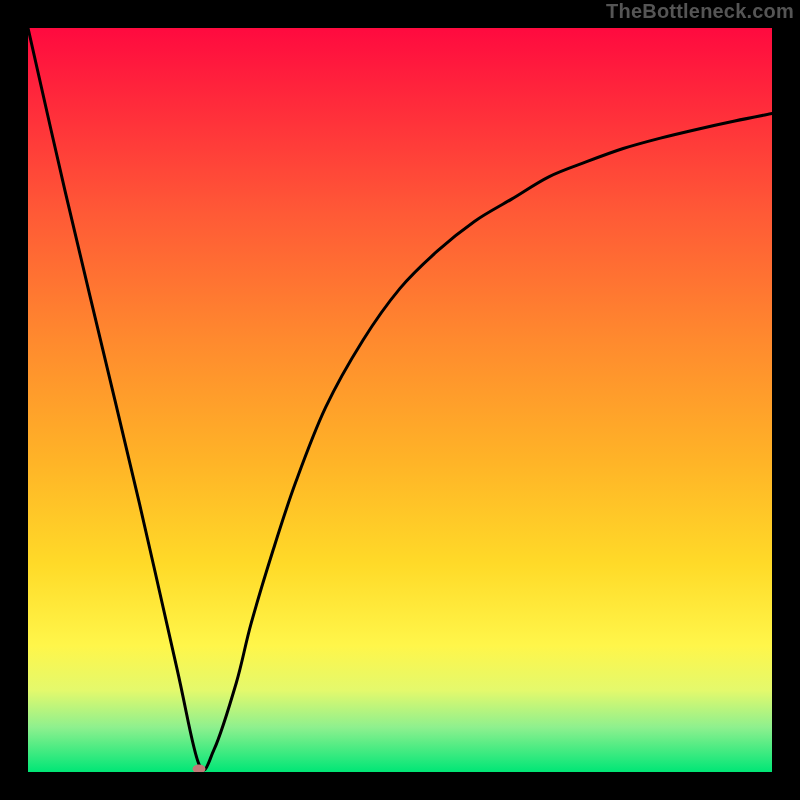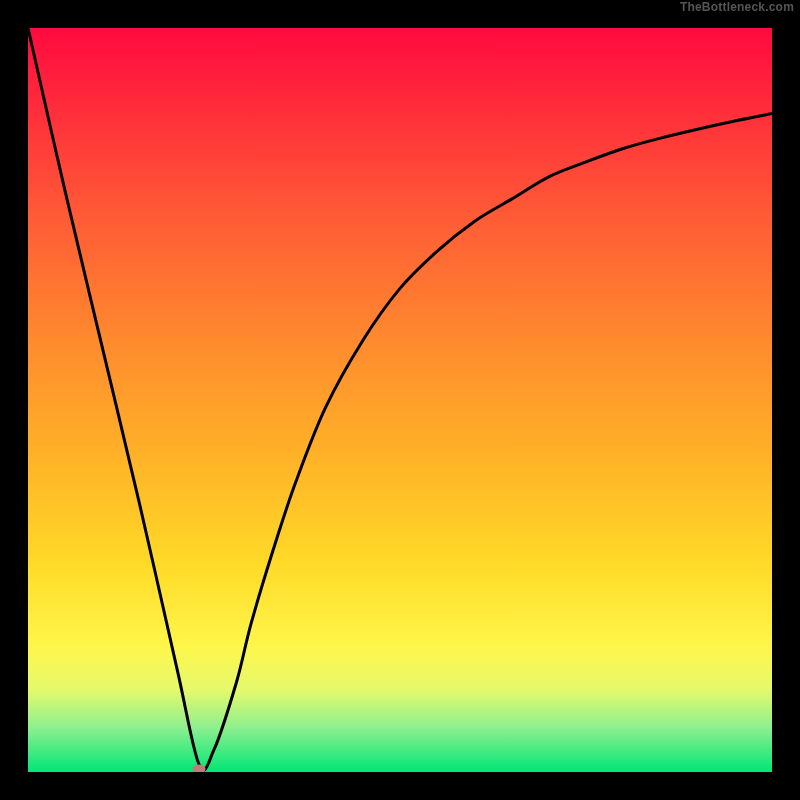--- a/index.html
+++ b/index.html
@@ -15,21 +15,21 @@
     position: relative;
     width: 800px;
     height: 800px;
     background: #000;
     box-sizing: border-box;
   }
   .attribution {
     position: absolute;
     top: 0;
     right: 6px;
-    font-size: 12px;
+    font-size: 20px;
     font-weight: 600;
     color: #555;
     letter-spacing: 0.2px;
     z-index: 10;
     user-select: none;
   }
   .plot {
     position: absolute;
     left: 28px;
     top: 28px;

